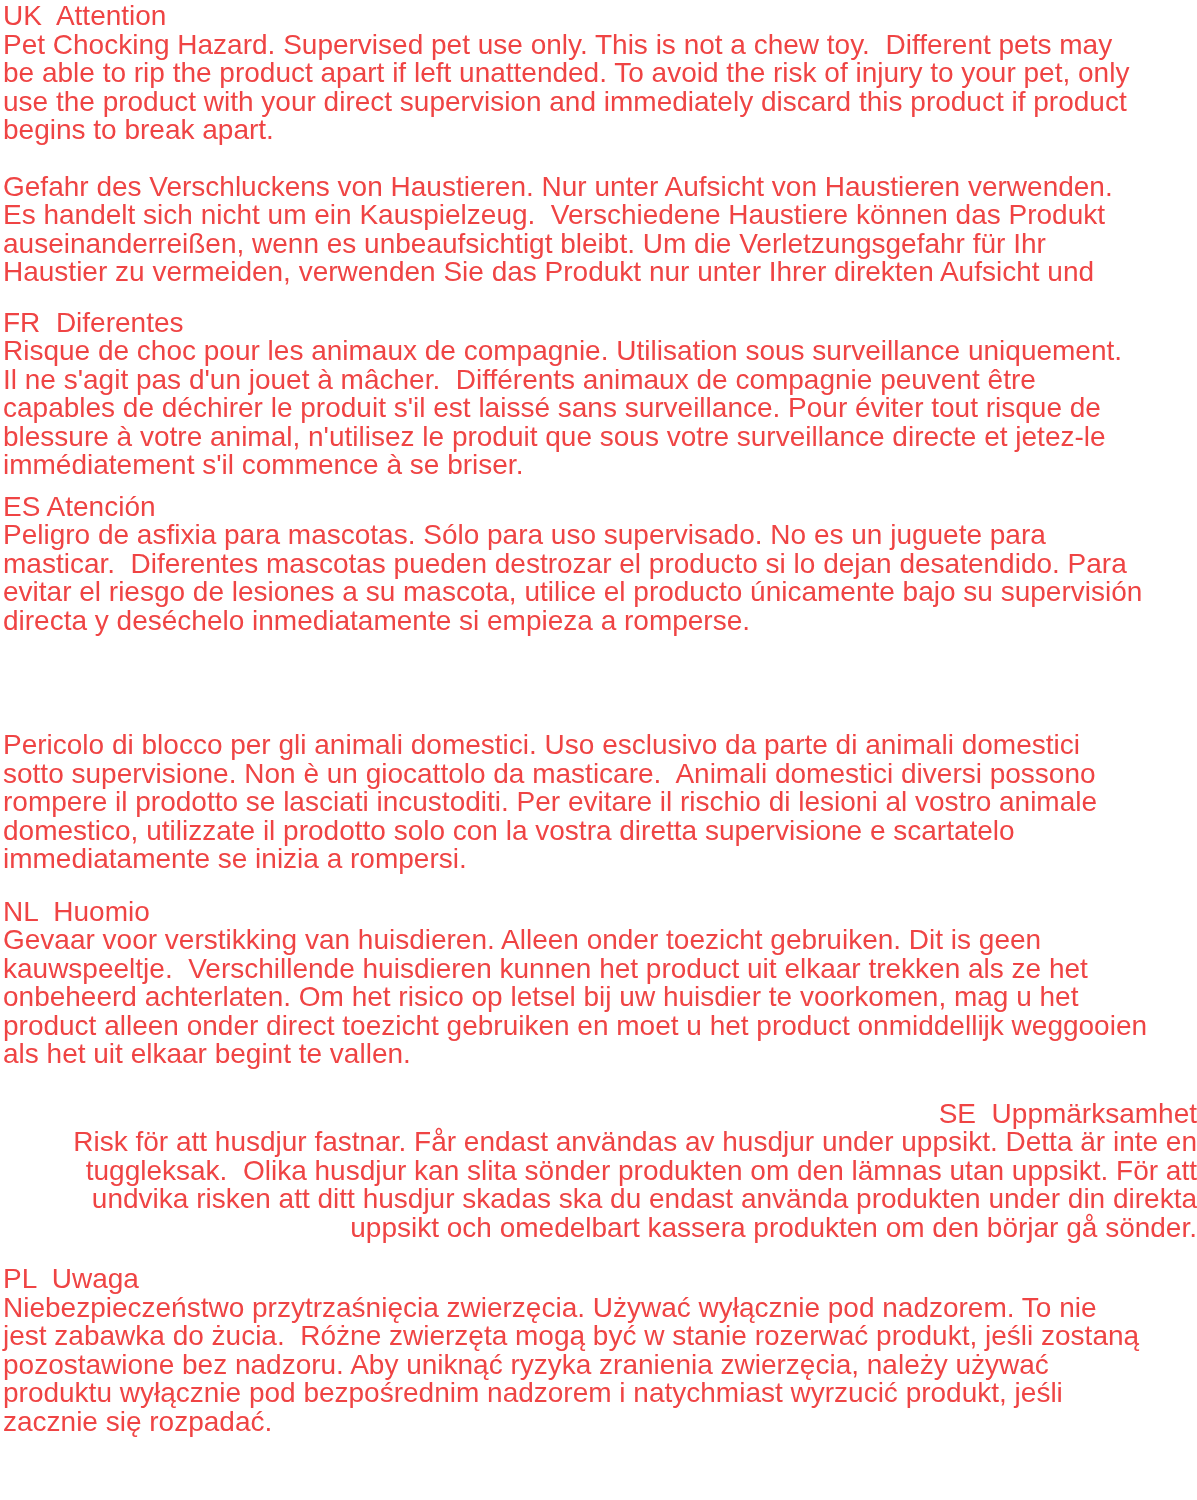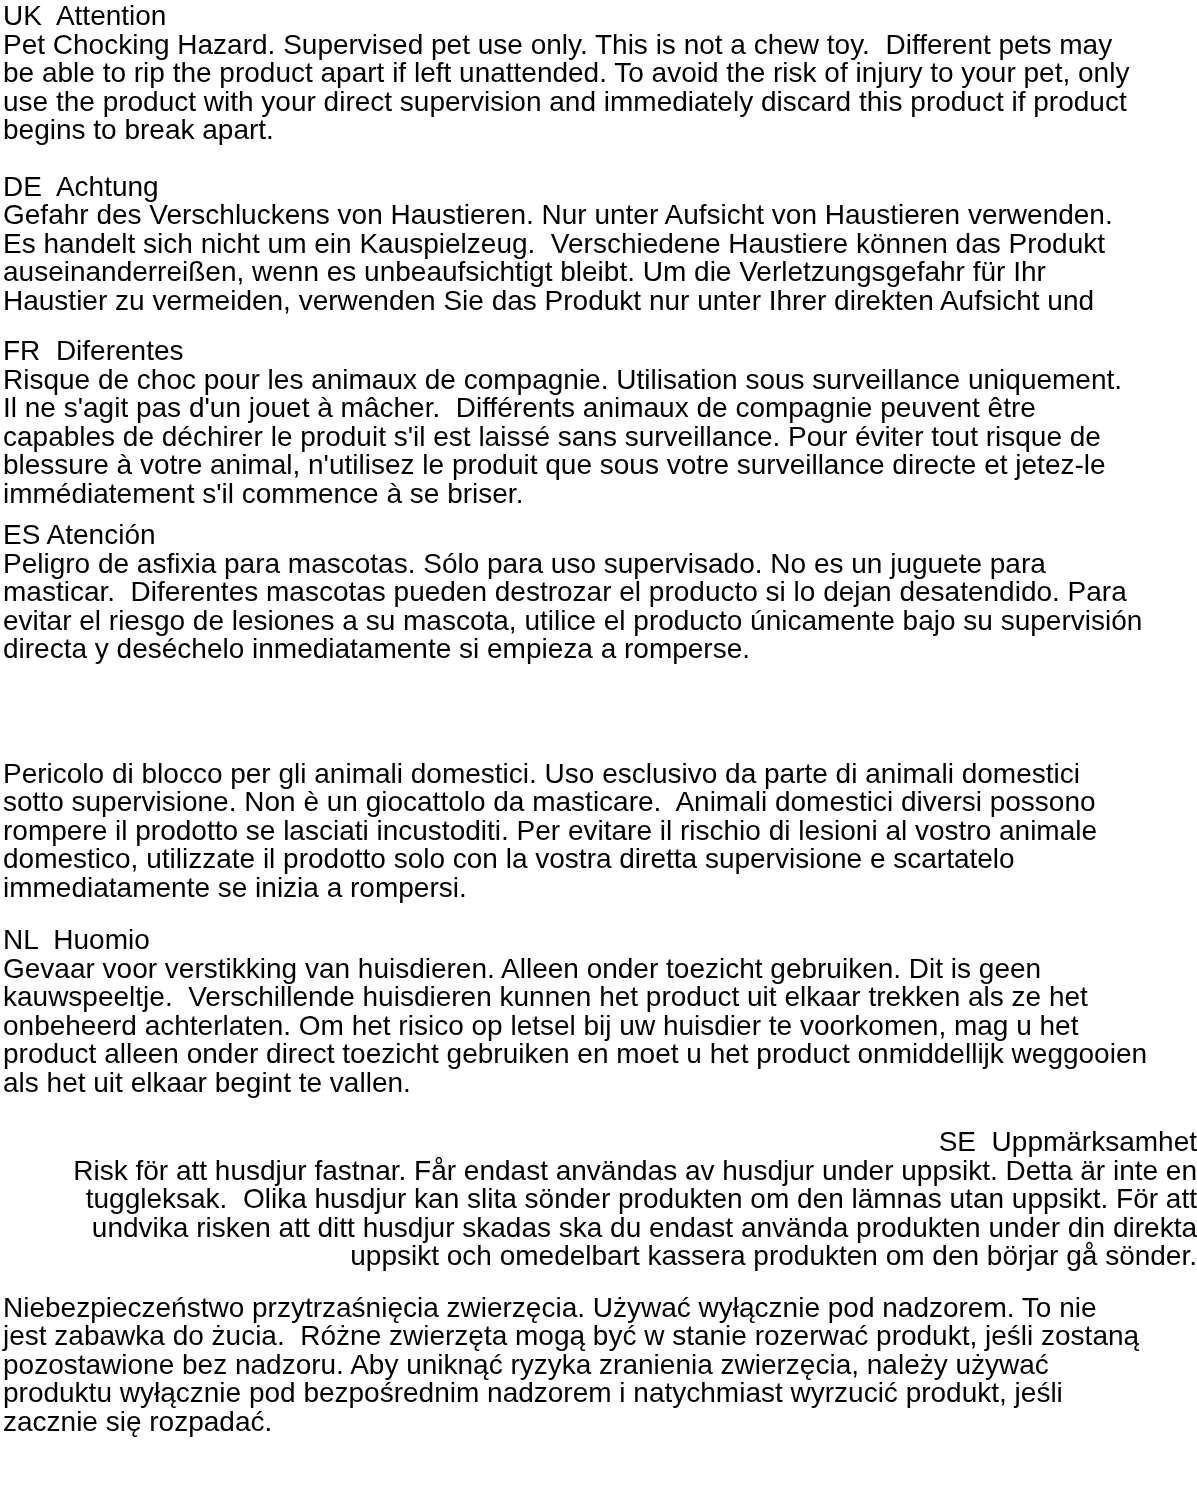--- a/index.html
+++ b/index.html
@@ -13,21 +13,21 @@
     overflow: hidden;
   }
   .doc {
     box-sizing: border-box;
     width: 1197px;
     min-height: 1500px;
     padding: 2px 0 0 3px;
     font-family: "Liberation Sans", "DejaVu Sans", sans-serif;
     font-size: 28px;
     line-height: 28.5px;
-    color: #000000;
+    color: #ef4444;
     -webkit-font-smoothing: antialiased;
   }
   .sec { margin: 0; }
   .sec-heading,
   .sec-body {
     white-space: pre-wrap;
     word-break: normal;
   }
   
   .sec-uk { margin-bottom: 28px; }
@@ -46,21 +46,20 @@
 
   <section class="sec sec-uk">
     <div class="sec-heading">UK  Attention</div>
     <div class="sec-body">Pet Chocking Hazard. Supervised pet use only. This is not a chew toy.  Different pets may
 be able to rip the product apart if left unattended. To avoid the risk of injury to your pet, only
 use the product with your direct supervision and immediately discard this product if product
 begins to break apart.</div>
   </section>
 
   <section class="sec sec-de">
-    <div class="sec-heading">DE  Achtung</div>
     <div class="sec-body">Gefahr des Verschluckens von Haustieren. Nur unter Aufsicht von Haustieren verwenden.
 Es handelt sich nicht um ein Kauspielzeug.  Verschiedene Haustiere können das Produkt
 auseinanderreißen, wenn es unbeaufsichtigt bleibt. Um die Verletzungsgefahr für Ihr
 Haustier zu vermeiden, verwenden Sie das Produkt nur unter Ihrer direkten Aufsicht und</div>
   </section>
 
   <section class="sec sec-fr">
     <div class="sec-heading">FR  Diferentes</div>
     <div class="sec-body">Risque de choc pour les animaux de compagnie. Utilisation sous surveillance uniquement.
 Il ne s'agit pas d'un jouet à mâcher.  Différents animaux de compagnie peuvent être
@@ -96,20 +95,21 @@
 
   <section class="sec sec-se">
     <div class="sec-heading">SE  Uppmärksamhet</div>
     <div class="sec-body">Risk för att husdjur fastnar. Får endast användas av husdjur under uppsikt. Detta är inte en
 tuggleksak.  Olika husdjur kan slita sönder produkten om den lämnas utan uppsikt. För att
 undvika risken att ditt husdjur skadas ska du endast använda produkten under din direkta
 uppsikt och omedelbart kassera produkten om den börjar gå sönder.</div>
   </section>
 
   <section class="sec sec-pl">
+    <div class="sec-heading">PL  Uwaga</div>
     <div class="sec-body">Niebezpieczeństwo przytrzaśnięcia zwierzęcia. Używać wyłącznie pod nadzorem. To nie
 jest zabawka do żucia.  Różne zwierzęta mogą być w stanie rozerwać produkt, jeśli zostaną
 pozostawione bez nadzoru. Aby uniknąć ryzyka zranienia zwierzęcia, należy używać
 produktu wyłącznie pod bezpośrednim nadzorem i natychmiast wyrzucić produkt, jeśli
 zacznie się rozpadać.</div>
   </section>
 
 </main>
 
 </body></html>

